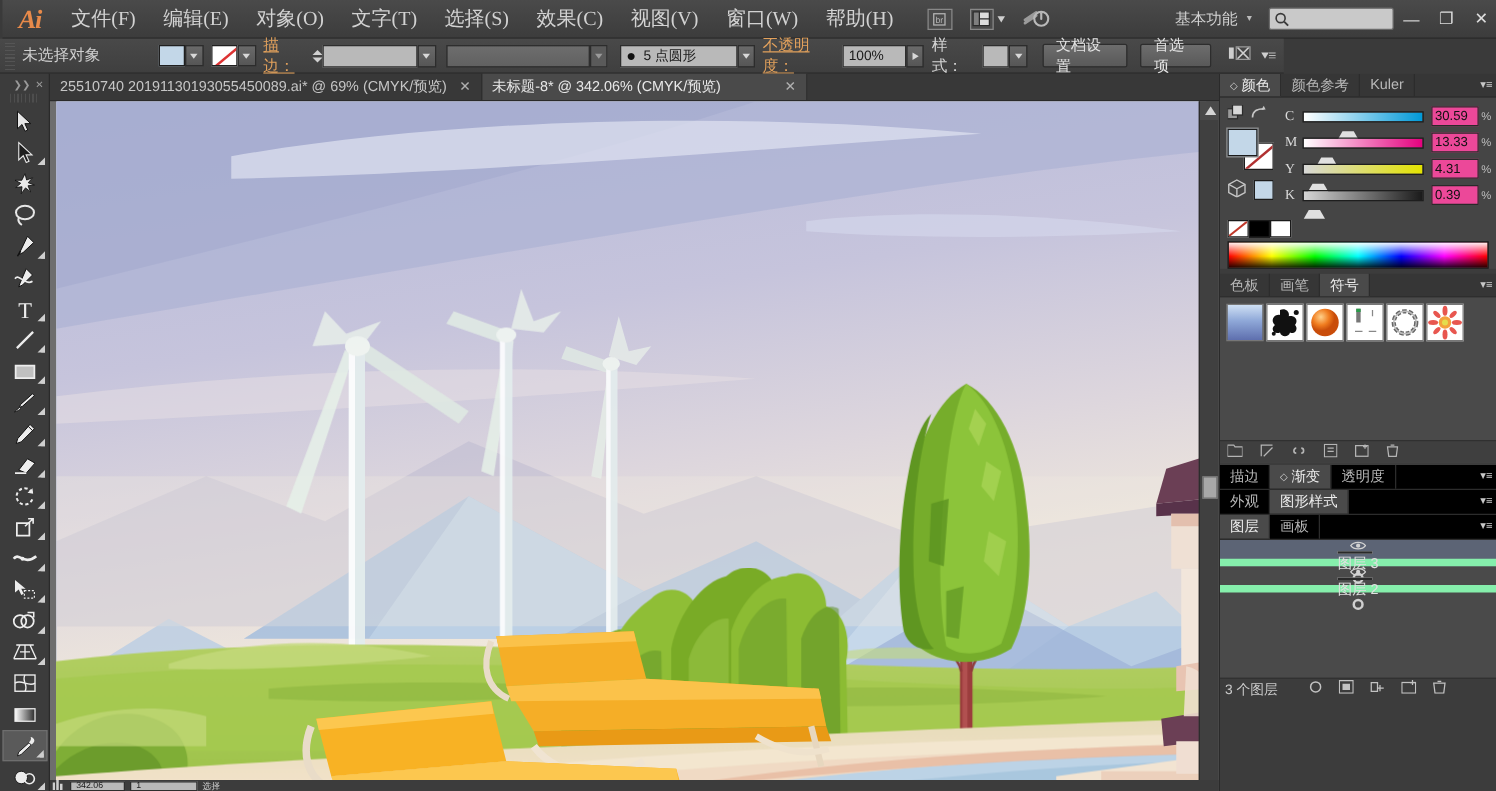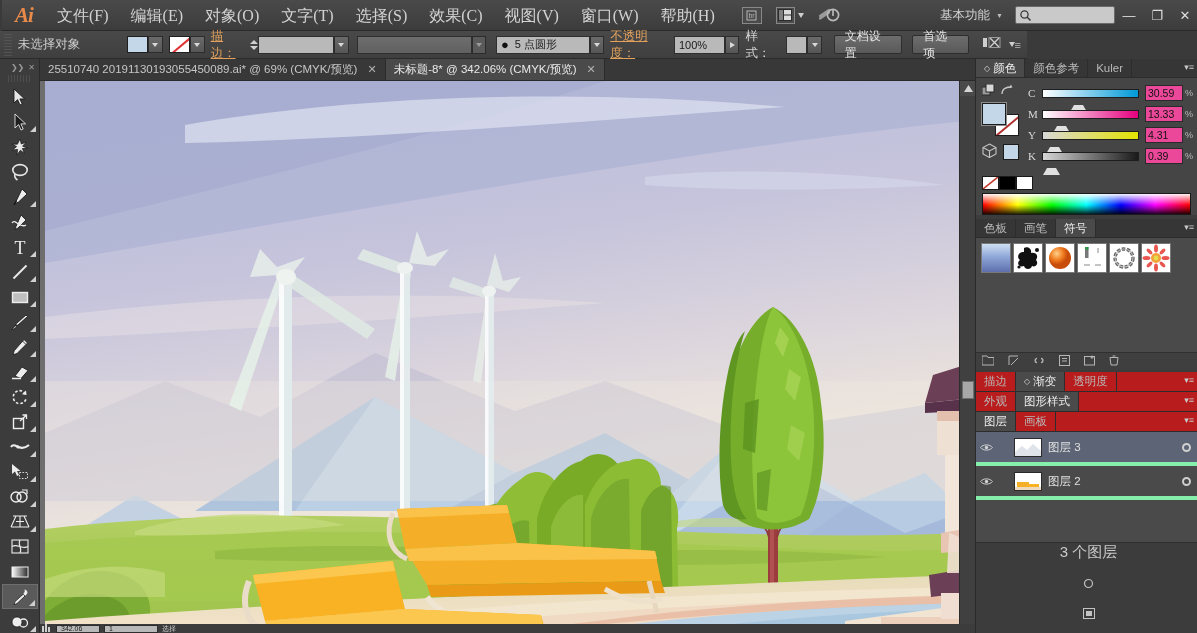--- a/index.html
+++ b/index.html
@@ -84,21 +84,21 @@
   
   #tabbar{
     position:absolute;left:40px;top:59px;width:1157px;height:22px;
     background:#383838;display:flex;align-items:stretch;
     border-bottom:1px solid #2a2a2a;
   }
   .doctab{
     display:flex;align-items:center;padding:0 8px;font-size:11.5px;
     border-right:1px solid #2b2b2b;white-space:nowrap;color:#c6c6c6;
   }
-  .doctab.active{ background:#4a4a4a;color:#e8e8e8; }
+  .doctab.active{ background:#4a4a4a;color:#e8e8e8;gap:41px; }
   .tabclose{ margin-left:10px;font-size:11px;color:#b0b0b0;}
 
   
   #toolbar{
     position:absolute;left:0;top:59px;width:40px;height:574px;
     background:#3c3c3c;border-right:1px solid #2a2a2a;
   }
   #tb-head{ height:16px; display:flex;align-items:center;justify-content:flex-end;gap:4px;padding-right:4px;}
   #tb-head span{font-size:8px;color:#9a9a9a;}
   #tb-grip{height:7px;background:
@@ -189,39 +189,39 @@
   
   #swatchgrid{ display:flex;flex-wrap:wrap;gap:2px;padding:5px; }
   .sw{ width:30px;height:30px;border:1px solid #777;background:#fff;overflow:hidden;position:relative;}
   #swatchpanel-body{height:132px;background:#4a4a4a;position:relative;}
   #swatch-toolbar{
     position:absolute;left:0;bottom:0;width:100%;height:18px;background:#3f3f3f;
     display:flex;align-items:center;gap:14px;padding-left:6px;border-top:1px solid #303030;
   }
 
   
-  .stackrow{ height:20px;background:#b91c1c;border-bottom:1px solid #2c2c2c;
+  .stackrow{ height:20px;background:#000000;border-bottom:1px solid #2c2c2c;
     display:flex;align-items:stretch;position:relative;}
 
   
   #layerlist{ background:#4a4a4a;height:110px;position:relative;}
   .layer-row{
-    height:34px;display:flex;align-items:center;border-bottom:4px solid #86efac;
-    font-size:11.5px;color:#e0e0e0;
+    height:21px;display:flex;align-items:center;border-bottom:6px solid #86efac;
+    font-size:11.5px;color:#e0e0e0;flex-direction:column;
   }
   .layer-row.sel{ background:#5c6475; }
   .lr-eye{width:20px;height:20px;display:flex;align-items:center;justify-content:center;}
   .lr-lock{width:18px;height:20px;}
   .lr-thumb{width:28px;height:19px;border:1px solid #2a2a2a;background:#fff;margin-right:6px;overflow:hidden;}
   .lr-name{flex:1;}
   .lr-target{width:22px;display:flex;align-items:center;justify-content:center;}
   .ring{width:9px;height:9px;border-radius:50%;border:2px solid #cfcfcf;}
   #layer-foot{
     height:17px;background:#3c3c3c;display:flex;align-items:center;
-    font-size:15px;color:#cacaca;padding-left:4px;gap:13px;border-top:1px solid #2e2e2e;flex-direction:column;
+    font-size:11px;color:#cacaca;padding-left:4px;gap:13px;border-top:1px solid #2e2e2e;
   }
 </style>
 </head>
 <body>
 
 <div id="menubar">
   <div id="ai-logo">Ai</div>
   <div class="menu-item">文件(F)</div>
   <div class="menu-item">编辑(E)</div>
   <div class="menu-item">对象(O)</div>

